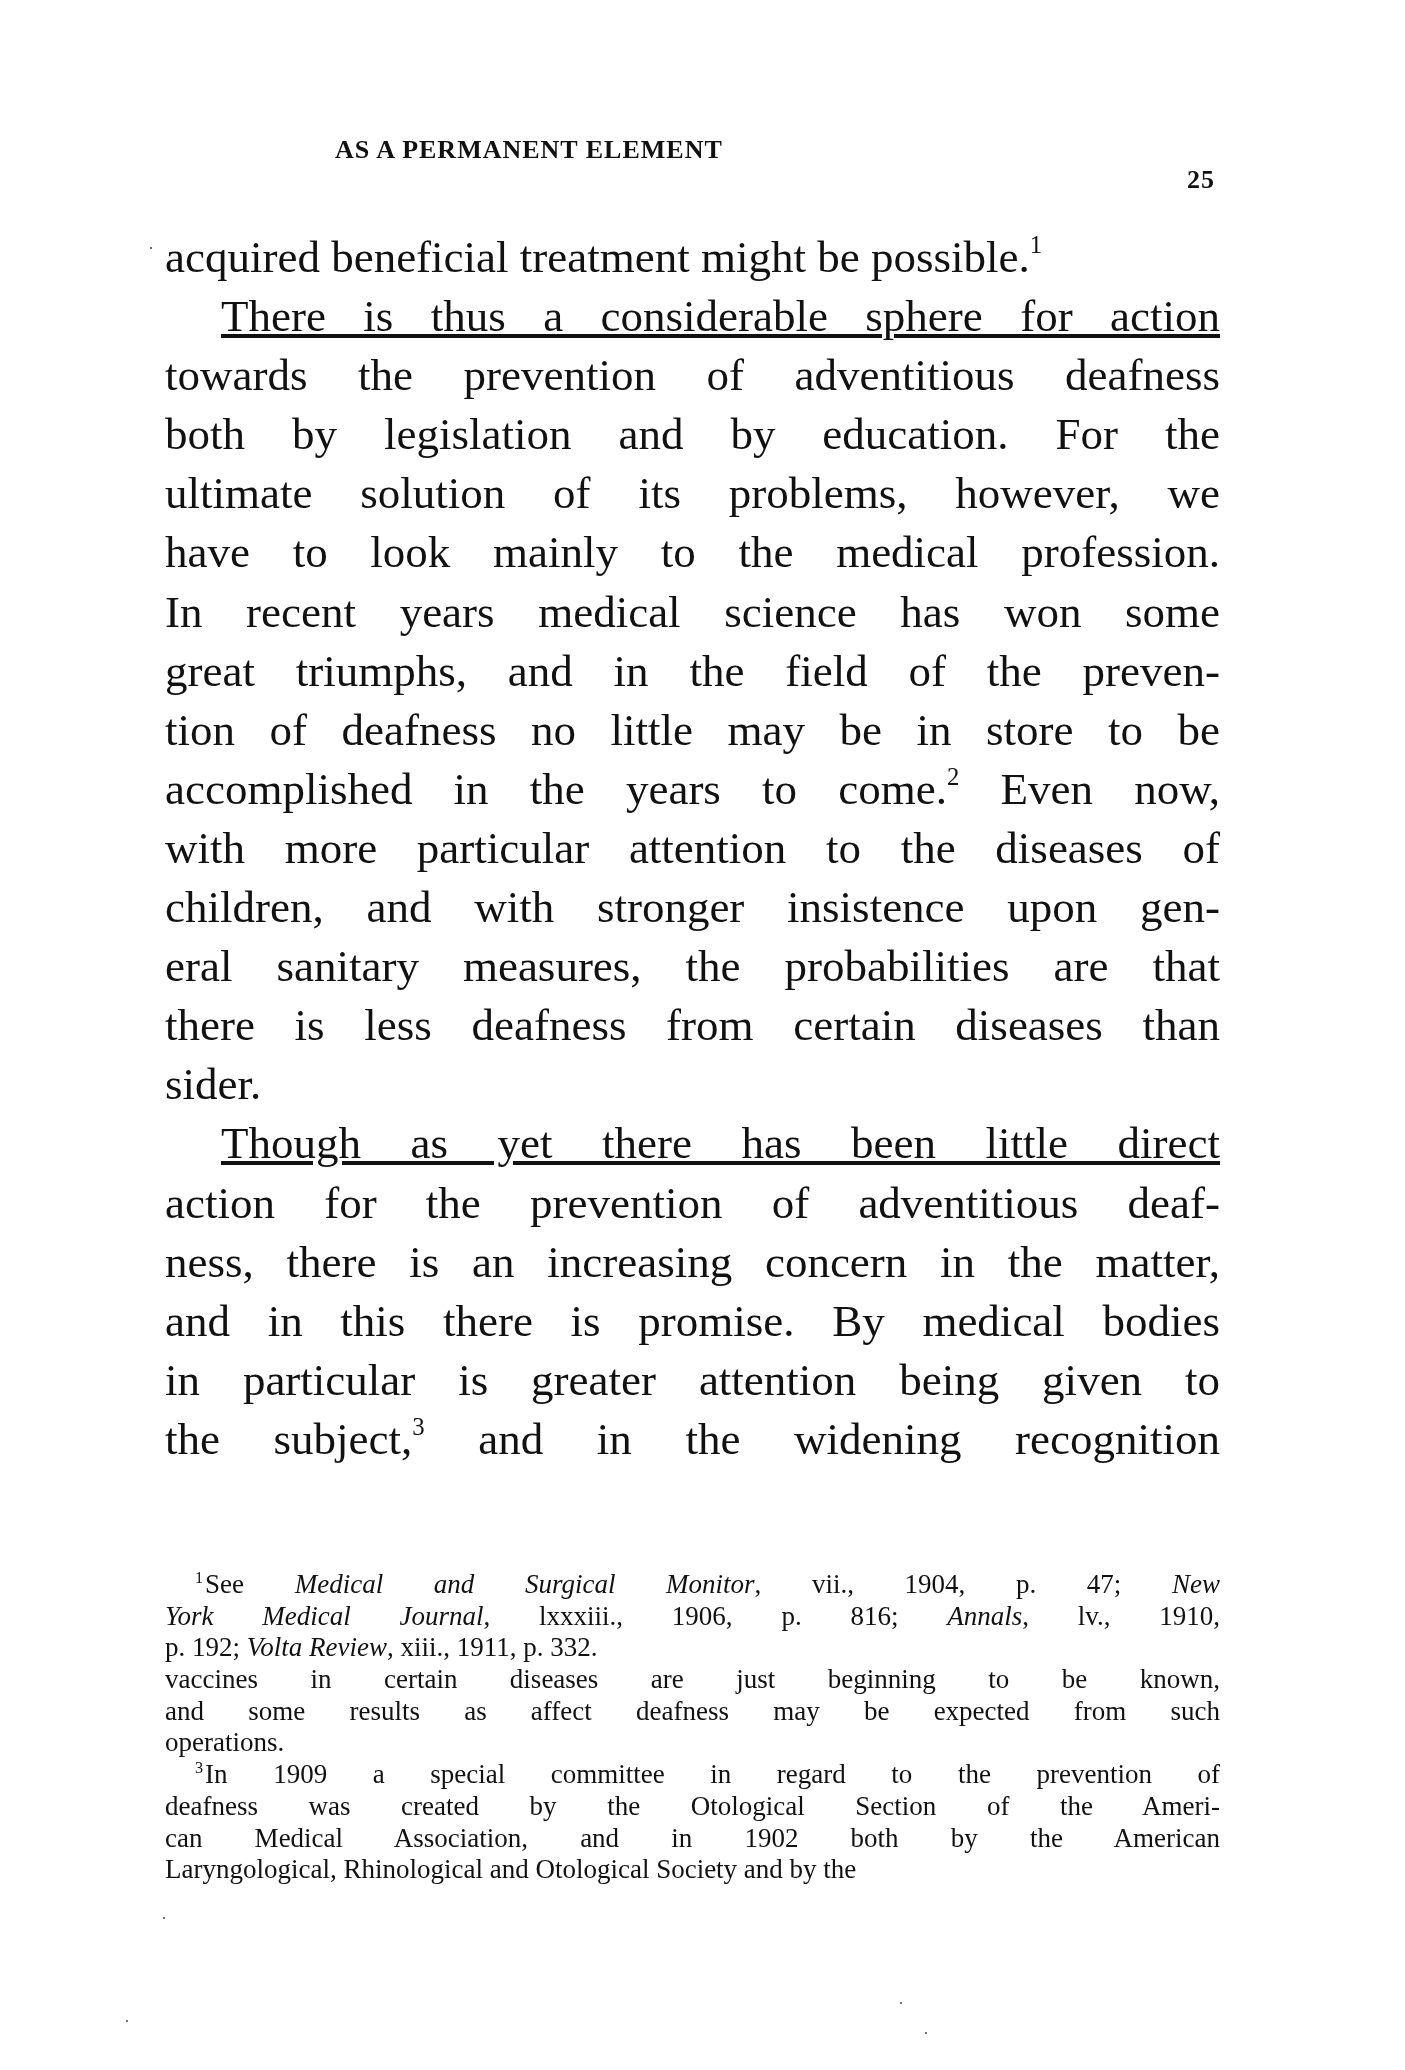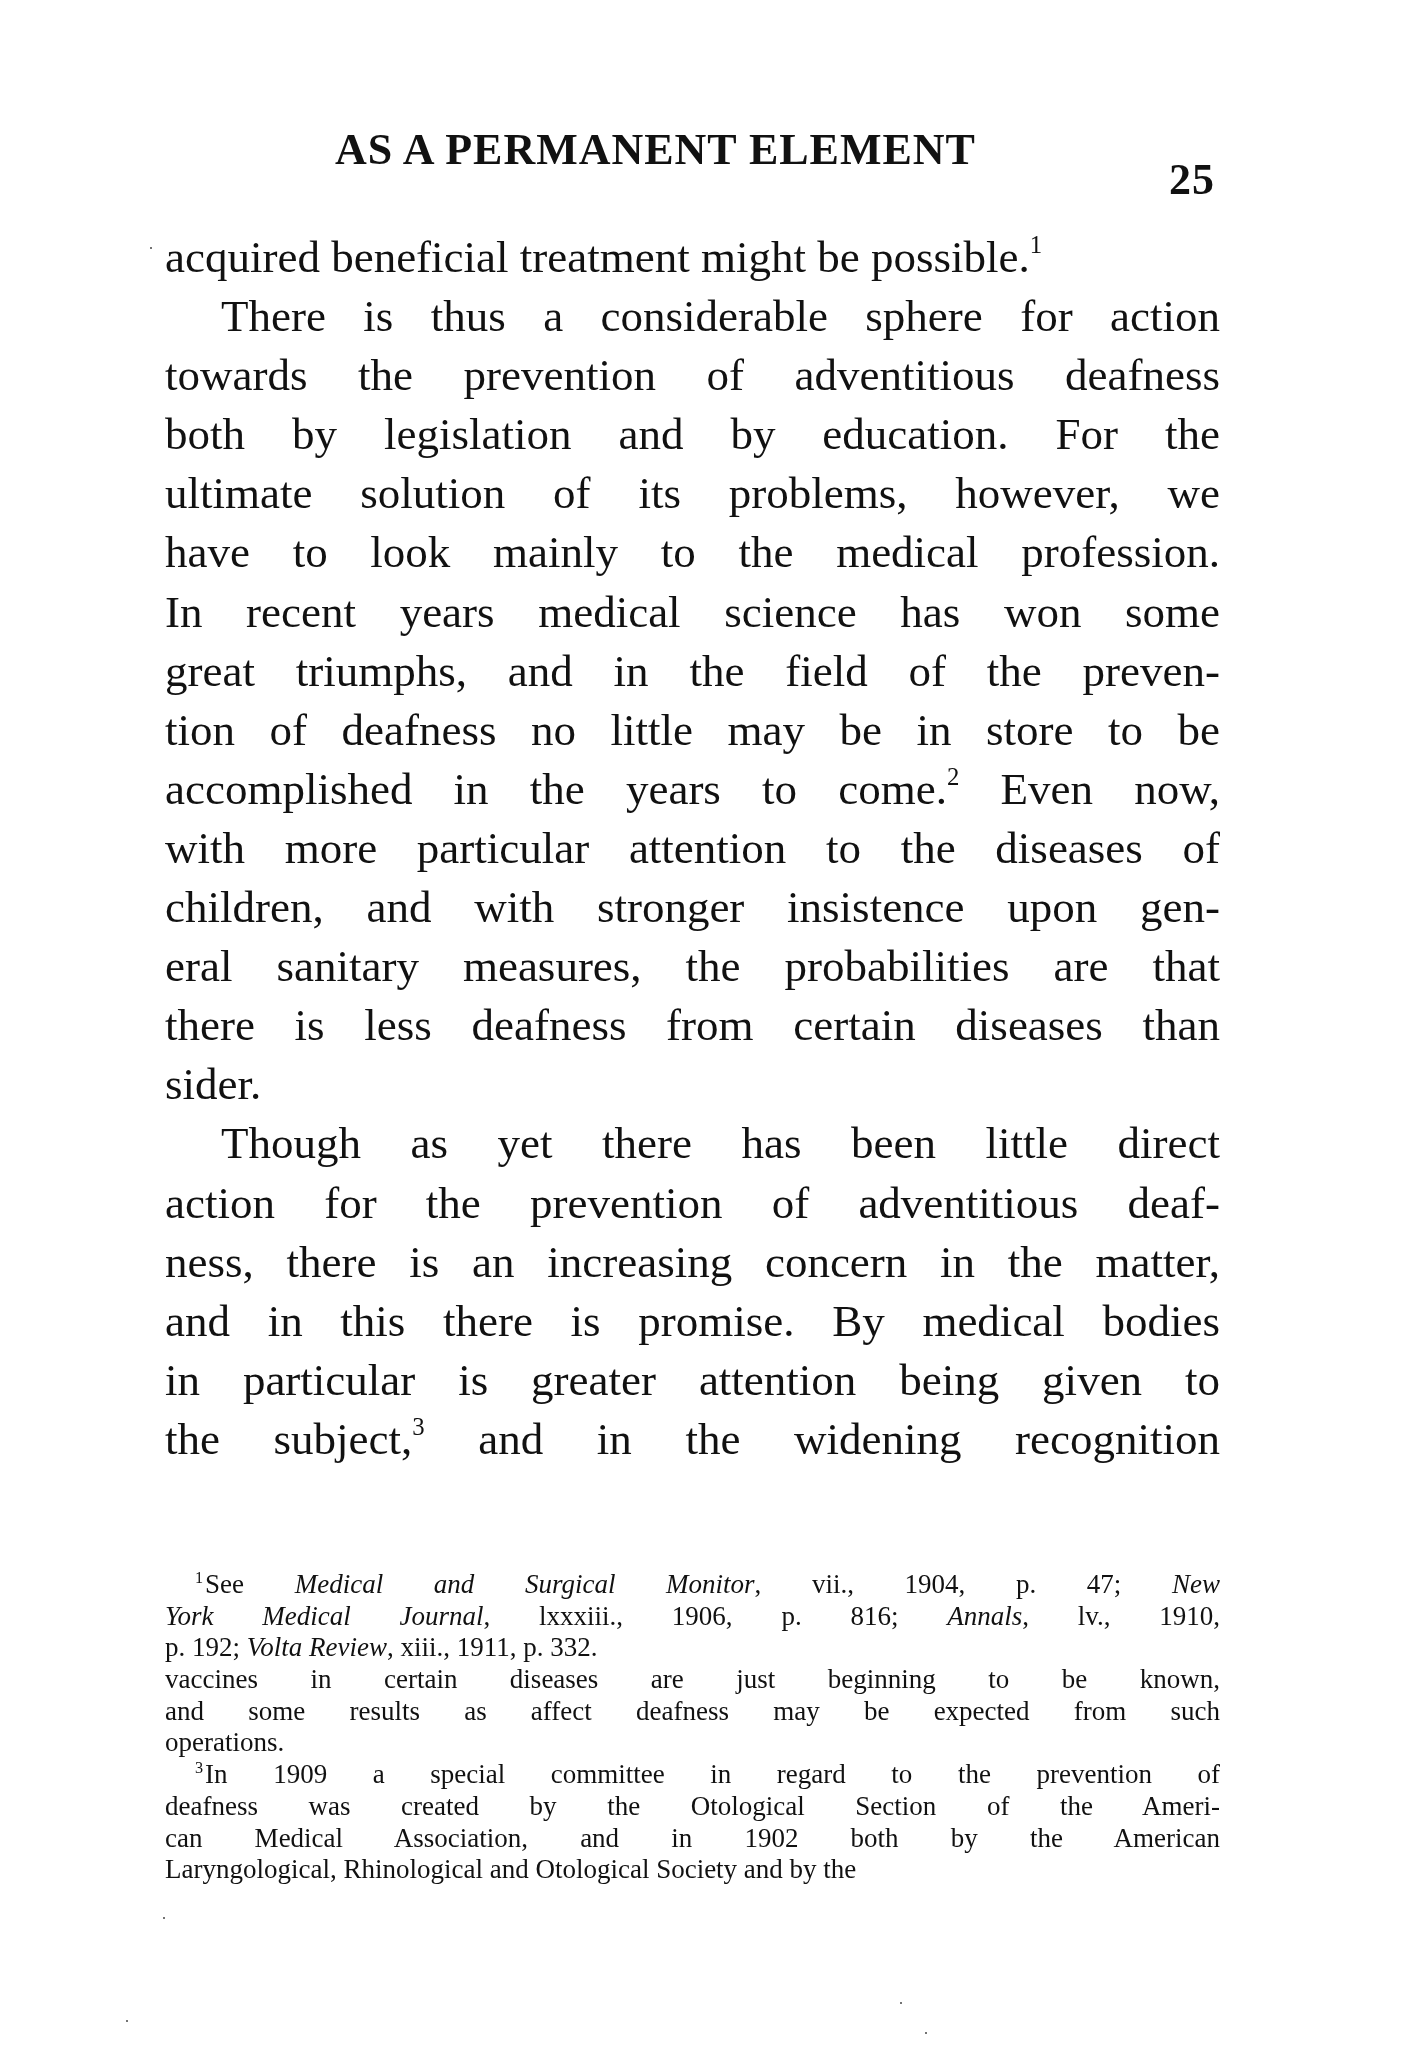--- a/index.html
+++ b/index.html
@@ -21,21 +21,21 @@
       width: 1405px; height: 2070px;
     }
     .running-head {
       position: absolute;
       top: 126px;
       left: 335px;
       width: 880px;
       height: 48px;
       font-family: "Liberation Serif", "DejaVu Serif", serif;
       font-weight: bold;
-      font-size: 44px;
+      font-size: 26px;
       line-height: 48px;
       letter-spacing: 1px;
     }
     .running-head .title {
       position: absolute;
       left: 0;
       top: 0;
       white-space: nowrap;
     }
     .running-head .folio {
@@ -59,20 +59,21 @@
       text-align: justify;
       text-align-last: justify;
       white-space: nowrap;
       overflow: visible;
     }
     .line.last {
       text-align-last: left;
     }
     .line.indent {
       padding-left: 56px;
+      text-decoration: underline;
     }
     sup, .sup {
       font-size: 0.55em;
       vertical-align: 0.75em;
       line-height: 0;
     }
     .footnotes {
       position: absolute;
       left: 165px;
       top: 1569px;

